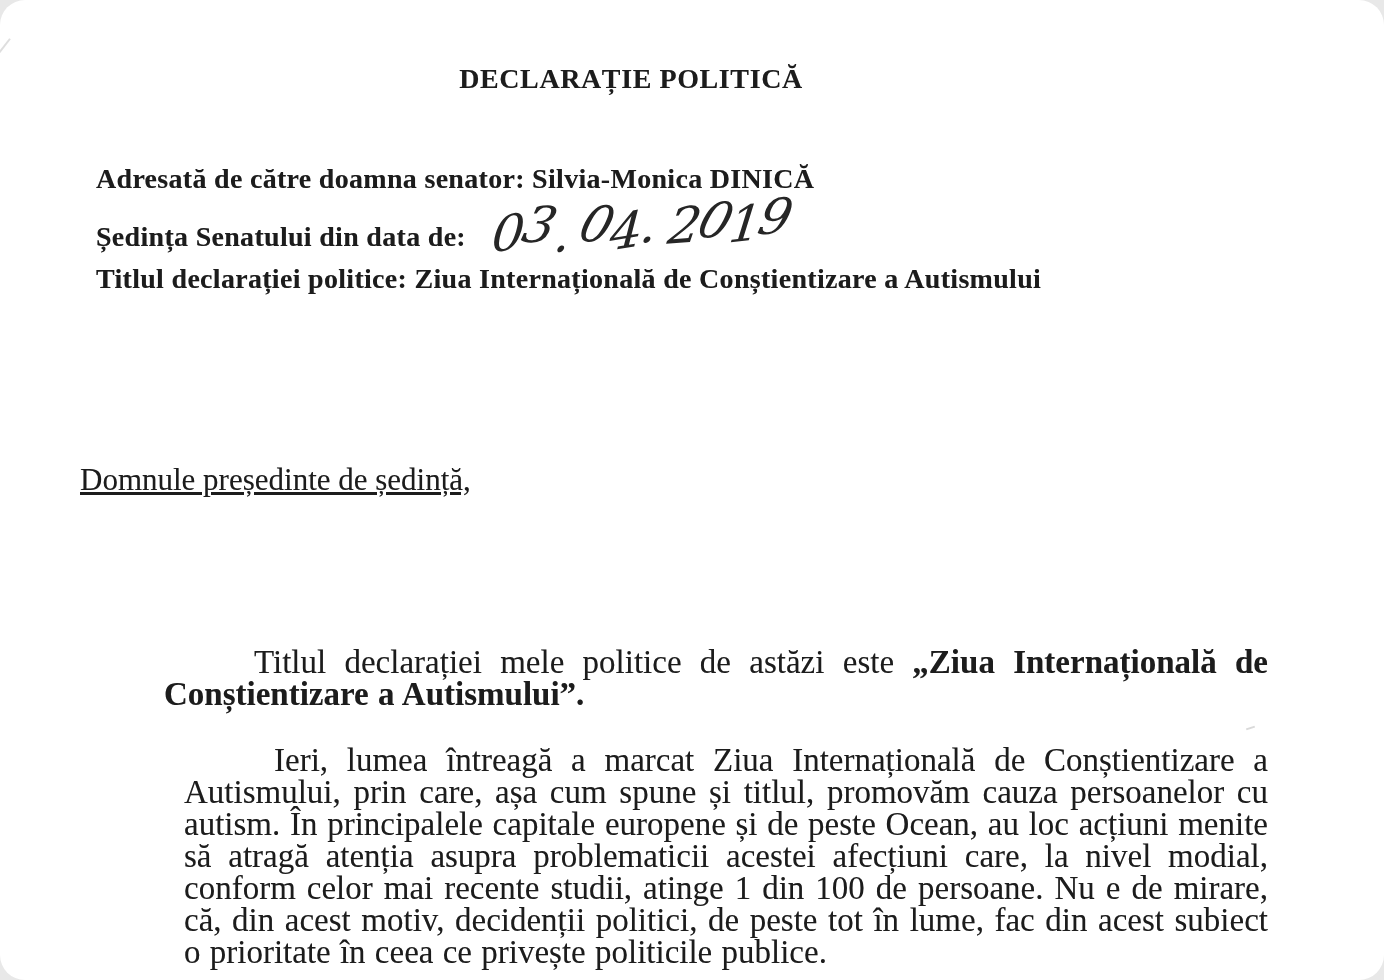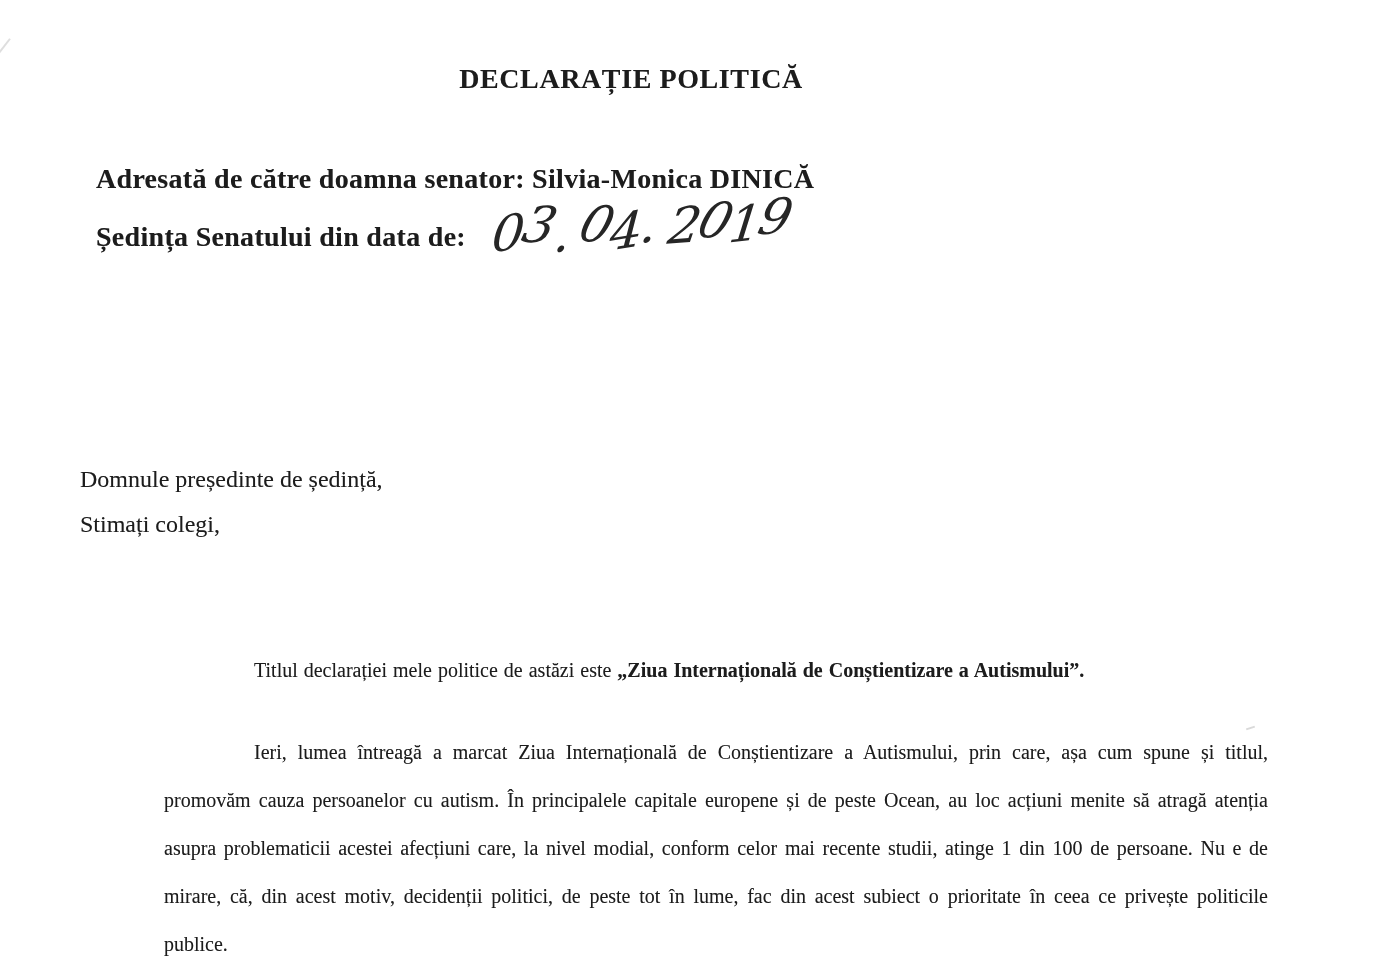--- a/index.html
+++ b/index.html
@@ -11,20 +11,21 @@
   .page {
     position: relative;
     width: 1384px;
     height: 980px;
     margin: 0 auto;
     background: #ffffff;
     overflow: hidden;
     color: #1c1c1c;
     font-family: "Liberation Serif", "DejaVu Serif", serif;
     text-shadow: 0 0 0.6px rgba(50,50,50,0.35);
+    border-radius: 25px;
   }
 
   
   .doc-title {
     position: absolute;
     left: 0;
     top: 62px;
     width: 1262px;
     text-align: center;
     font-size: 28px;
@@ -75,39 +76,40 @@
   .salutations {
     position: absolute;
     left: 80px;
     top: 457px;
     width: 900px;
   }
   .sal-line {
     display: block;
     height: 45px;
     line-height: 45px;
-    font-size: 24px;
+    font-size: 31px;
+    text-decoration: underline;
   }
 
   
   .body-block {
     position: absolute;
     left: 164px;
     top: 646px;
     width: 1104px;
   }
   .para {
     margin: 0;
-    font-size: 20px;
-    line-height: 48px;
+    font-size: 33px;
+    line-height: 32px;
     text-align: justify;
     text-indent: 90px;
     word-spacing: 1px;
   }
-  .para + .para { margin-top: 34px; }
+  .para + .para { margin-top: 34px; margin-left: 20px; }
   .bold { font-weight: bold; }
 
   
   .speck-corner {
     position: absolute;
     left: 1px;
     top: 36px;
     width: 2px;
     height: 26px;
     background: #c8c8c8;
@@ -133,25 +135,25 @@
   <div class="speck-corner"></div>
   <div class="speck-mid"></div>
 
   <div class="doc-title">DECLARAȚIE POLITICĂ</div>
 
   <div class="header-block">
     <span class="hline">Adresată de către doamna senator: Silvia-Monica DINICĂ</span>
     <span class="hline session-line">
       <span>Ședința Senatului din data de:</span><span class="handwriting"><span style="transform: rotate(-5deg) translateY(3px);">0</span><span style="transform: rotate(4deg) translateY(-4px);">3</span><span style="transform: rotate(-9deg) translateY(7px);">.</span><span style="transform: rotate(2deg) translateY(0px);"> </span><span style="transform: rotate(7deg) translateY(-2px);">0</span><span style="transform: rotate(-7deg) translateY(6px);">4</span><span style="transform: rotate(-3deg) translateY(1px);">.</span><span style="transform: rotate(5deg) translateY(-5px);"> </span><span style="transform: rotate(-2deg) translateY(3px);">2</span><span style="transform: rotate(8deg) translateY(-1px);">0</span><span style="transform: rotate(-4deg) translateY(4px);">1</span><span style="transform: rotate(3deg) translateY(-2px);">9</span></span>
     </span>
+    <span class="hline">Titlul declarației politice: Ziua Internațională de Conștientizare a Autismului</span>
   </div>
 
   <div class="salutations">
     <span class="sal-line">Domnule președinte de ședință,</span>
-    <span class="sal-line">Stimați colegi,</span>
   </div>
 
   <div class="body-block">
     <p class="para"><span>Titlul declarației mele politice de astăzi este </span><span class="bold">„Ziua Internațională de Conștientizare a Autismului”.</span></p>
     <p class="para">Ieri, lumea întreagă a marcat Ziua Internațională de Conștientizare a Autismului, prin care, așa cum spune și titlul, promovăm cauza persoanelor cu autism. În principalele capitale europene și de peste Ocean, au loc acțiuni menite să atragă atenția asupra problematicii acestei afecțiuni care, la nivel modial, conform celor mai recente studii, atinge 1 din 100 de persoane. Nu e de mirare, că, din acest motiv, decidenții politici, de peste tot în lume, fac din acest subiect o prioritate în ceea ce privește politicile publice.</p>
   </div>
 
 </div>
 
 </body></html>

